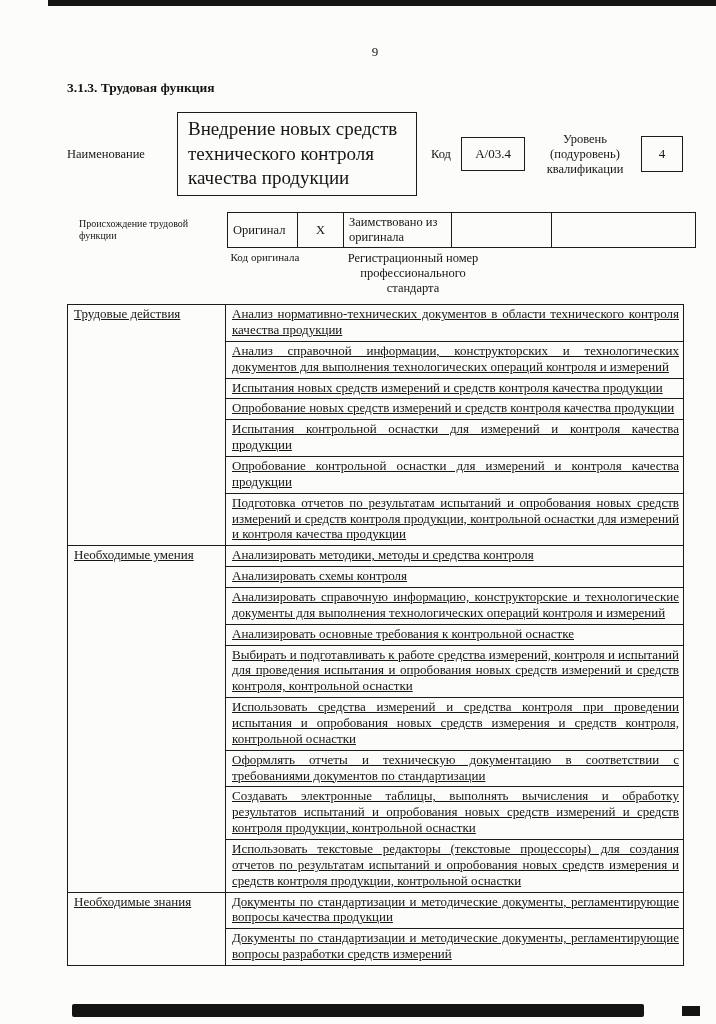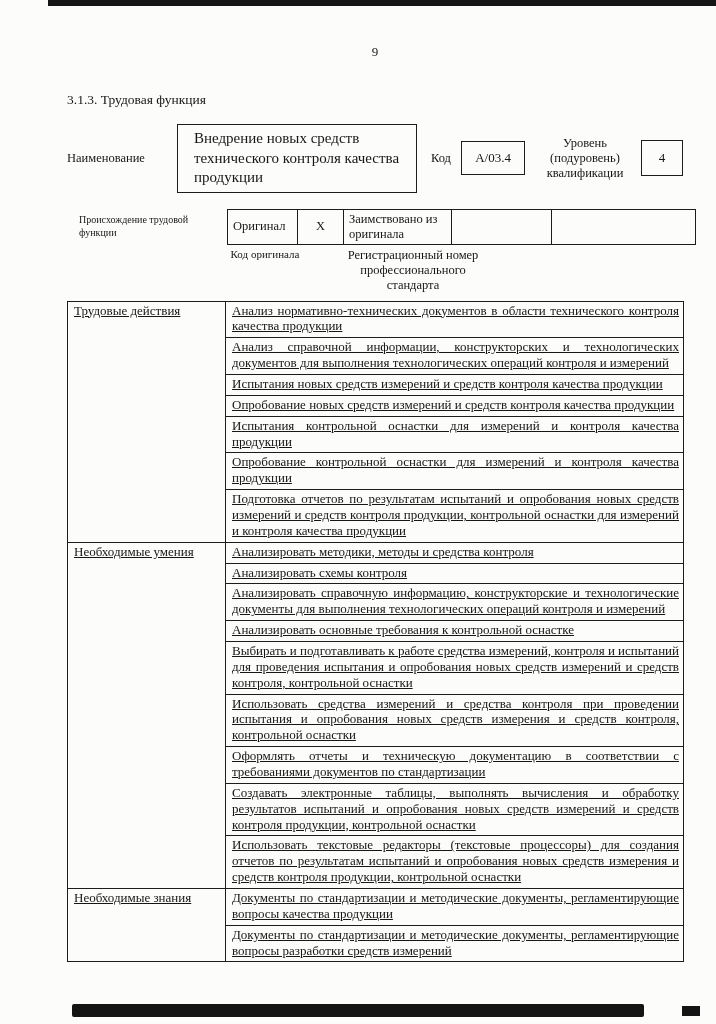--- a/index.html
+++ b/index.html
@@ -20,29 +20,29 @@
   .scan-bottom {
     position: absolute; top: 1004px; left: 72px; width: 572px; height: 13px;
     background: #141414; border-radius: 2px;
   }
   .scan-bottom-dot {
     position: absolute; top: 1006px; left: 682px; width: 18px; height: 10px;
     background: #141414;
   }
   .content { padding: 0 33px 0 67px; }
   .page-number { margin-top: 44px; text-align: center; font-size: 13px; }
-  .heading { margin-top: 32px; font-size: 13.5px; font-weight: normal; }
+  .heading { margin-top: 20px; font-size: 13.5px; font-weight: bold; }
 
   
   .func-header { margin-top: 16px; display: flex; align-items: center; }
   .fh-name-label { width: 98px; font-size: 12.5px; flex: none; }
   .fh-name-box {
     flex: none; width: 240px; margin-left: 12px;
-    border: 1px solid #1c1c1c; padding: 4px 16px;
-    font-size: 15px; line-height: 1.3;
+    border: 1px solid #1c1c1c; padding: 4px 10px;
+    font-size: 19px; line-height: 1.3;
   }
   .fh-code-label { flex: none; width: 32px; margin-left: 8px; font-size: 12.5px; text-align: center; }
   .fh-code-box {
     flex: none; width: 64px; margin-left: 4px;
     border: 1px solid #1c1c1c; padding: 8px 2px;
     font-size: 13px; text-align: center;
   }
   .fh-level-label {
     flex: none; width: 100px; margin-left: 10px;
     font-size: 12.5px; line-height: 1.2; text-align: center;

